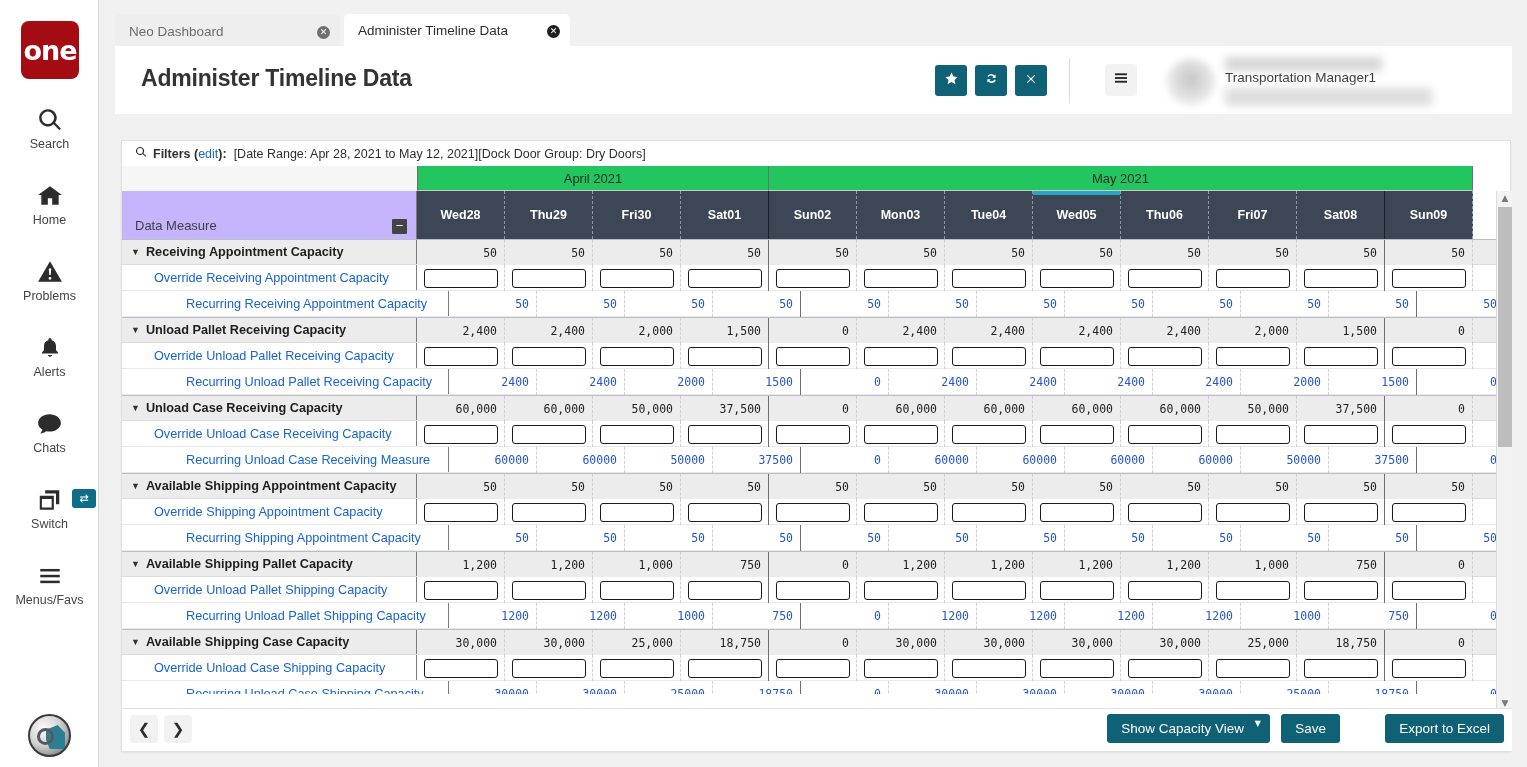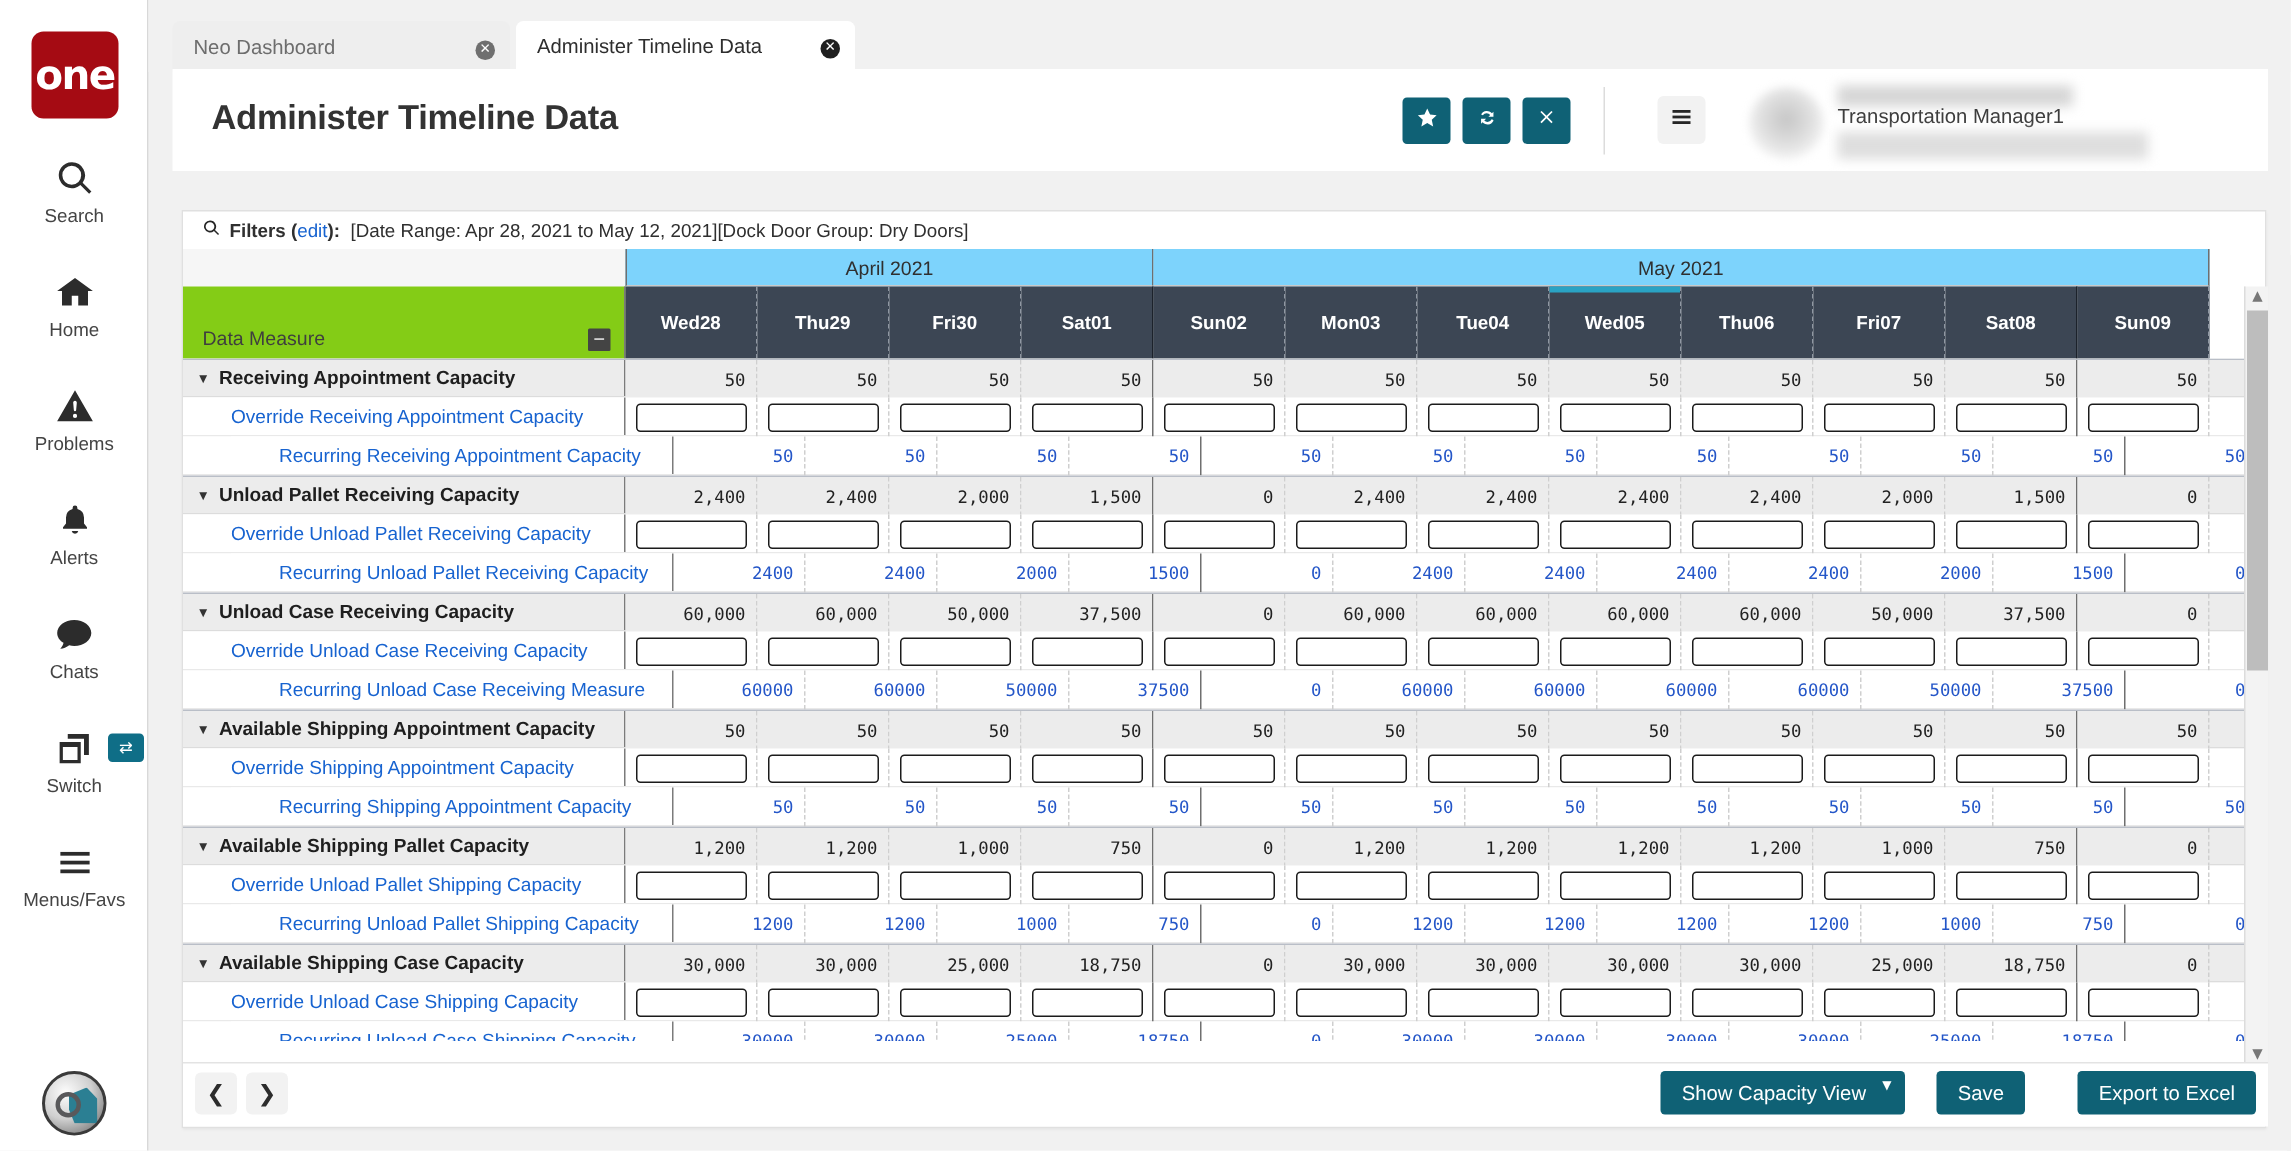--- a/index.html
+++ b/index.html
@@ -164,40 +164,40 @@
   
   #grid {
     position: absolute; left: 0; top: 25px;
     width: 1390px; height: 545px;
     overflow: hidden;
   }
   #gridinner { position:absolute; left:0; top:0; width:1374px; height:545px; }
 
   
   .month-strip { position:absolute; top:0; height:25px;
-    background:#7dd3fc; border-bottom:1px solid #c9c9c9;
+    background:#22c55e; border-bottom:1px solid #c9c9c9;
     font-size:13px; color:#2f2f2f; display:flex; align-items:center; justify-content:center;
   }
   #ms-left { left:0; width:295px; background:#f6f6f6; border-bottom:1px solid #f6f6f6;}
   
   #dayhdr { position:absolute; left:295px; top:25px; height:48px; display:flex; }
   .dayh {
     width:88px; height:48px; background:#3c4654; color:#ffffff;
     display:flex; flex-direction:row; align-items:center; justify-content:center;
     font-size:12.5px; font-weight:700; line-height:15px;
     border-right:1px dashed #8f97a2; position:relative;
   }
   .dayh.monthend { border-right:1px solid #1c222b; }
   .dayh .today-bar {
     position:absolute; left:0; top:0; width:100%; height:4px; background:#2aa3c4;
   }
   
   #meas-hdr {
     position:absolute; left:0; top:25px; width:295px; height:48px;
-    background:#84cc16; border-right:1px solid #7b7b7b;
+    background:#c4b5fd; border-right:1px solid #7b7b7b;
     display:flex; align-items:flex-end;
   }
   #meas-hdr .mlabel { font-size:13px; color:#3f3f3f; padding:0 0 6px 13px; }
   #meas-collapse {
     position:absolute; right:9px; bottom:5px; width:15px; height:15px;
     background:#444; color:#fff; font-size:12px; line-height:13px;
     text-align:center; border-radius:1px; cursor:pointer;
     font-family:"DejaVu Sans", sans-serif;
   }
 
@@ -288,21 +288,21 @@
     position:absolute; top:5px; height:29px;
     background:#0f6175; color:#ffffff; border-radius:3px;
     display:flex; align-items:center; justify-content:center;
     font-size:13.5px; cursor:pointer; padding:0 14px; white-space:nowrap;
   }
   #ft-capview { right:242px; padding-right:26px; }
   #ft-capview .caret {
     position:absolute; right:9px; top:5px; font-size:8px;
     font-family:"DejaVu Sans", sans-serif;
   }
-  #ft-save { right:162px;justify-content:flex-end; }
+  #ft-save { right:172px;justify-content:flex-end; }
   #ft-export { right:8px;margin-left:40px; }
 </style>
 </head>
 <body>
 
 <div id="rail">
   <div id="logo">
     <span class="word">one</span>
   </div>
 

